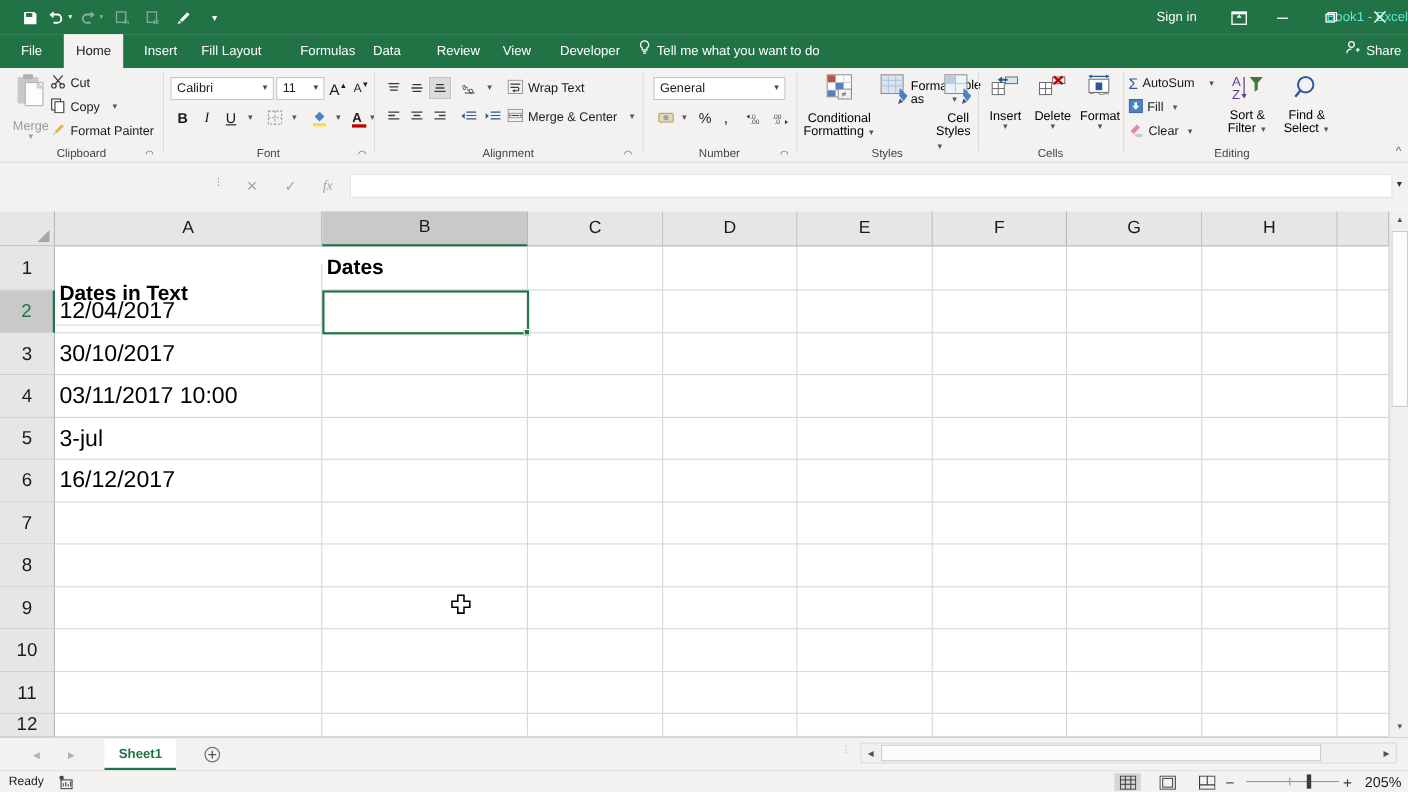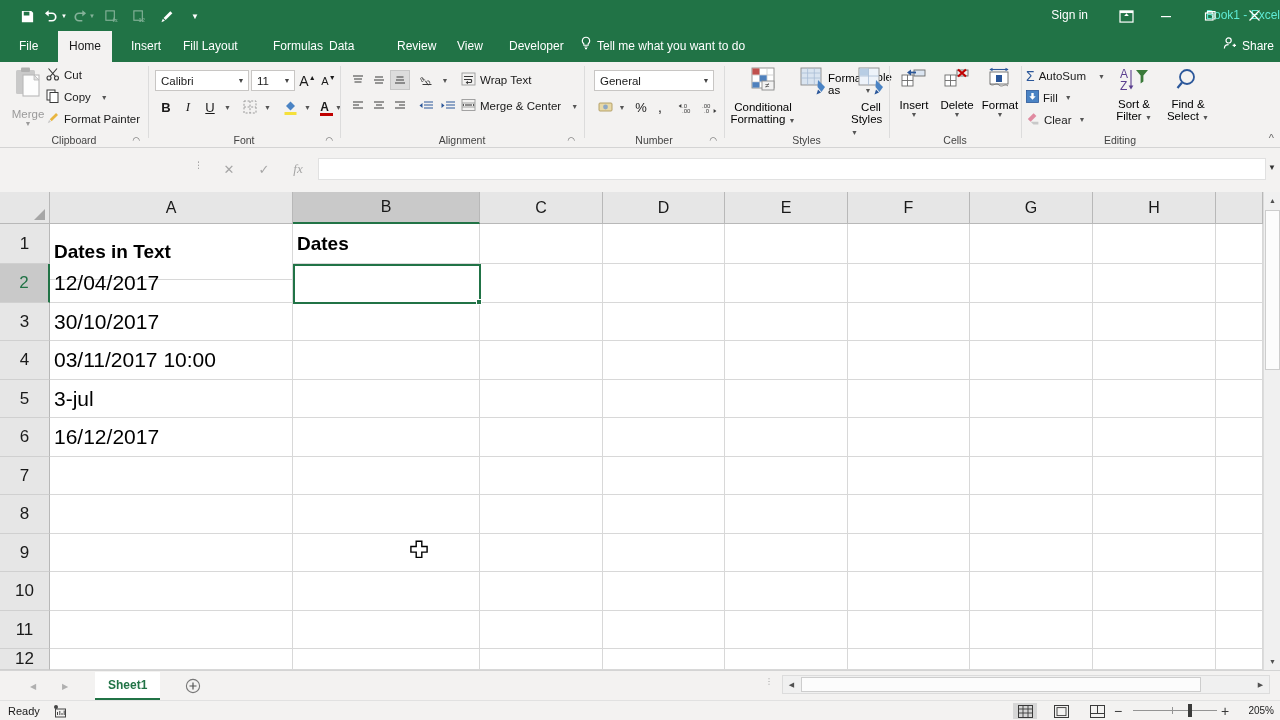--- a/index.html
+++ b/index.html
@@ -257,21 +257,21 @@
     position: absolute; left: 1133px; top: 9px; width: 84px; height: 1px; background: #949494;
   }
   .zoomtick {
     position: absolute; left: 1172px; top: 6px; width: 1px; height: 7px; background: #949494;
   }
   .zoomthumb {
     position: absolute; left: 1188px; top: 3px; width: 4px; height: 13px; background: #3a3a3a;
   }
   .zoomval {
     position: absolute; right: 6px; top: 0; height: 20px; line-height: 20px;
-    font-size: 10px; color: #1a1a1a;
+    font-size: 13px; color: #1a1a1a;
   }
 
   
   .cursor { position: absolute; pointer-events: none; }
 </style>
 </head>
 <body>
 
 <div class="titlebar">
   <div class="qat">
@@ -342,21 +342,21 @@
       </svg>
   </div>
 </div>
 
 <div class="tabsrow">
   <div class="tab" style="left:8px;">File</div>
   <div class="tab active" style="left:58px;">Home</div>
   <div class="tab" style="left:120px;">Insert</div>
   <div class="tab" style="left:172px;">Fill Layout</div>
   <div class="tab" style="left:262px;">Formulas</div>
-  <div class="tab" style="left:318px;text-align:right;">Data</div>
+  <div class="tab" style="left:328px;text-align:right;">Data</div>
   <div class="tab" style="left:386px;">Review</div>
   <div class="tab" style="left:446px;">View</div>
   <div class="tab" style="left:498px;">Developer</div>
   <div class="tellme" style="left:580px;">
     <span>
       <svg width="12" height="14" viewBox="0 0 12 14">
           <path fill="none" stroke="#fff" stroke-width="1.1" d="M6 1.2a3.6 3.6 0 0 0-2.2 6.5v1.6h4.4V7.7A3.6 3.6 0 0 0 6 1.2z"></path>
           <path stroke="#fff" stroke-width="1.1" d="M4.4 11h3.2M5 12.6h2"></path>
         </svg>
     </span>
@@ -880,21 +880,21 @@
       <div class="cell" style="left: 293px; top: 457px; width: 187px; height: 21px;"></div>
       <div class="cell" style="left: 480px; top: 457px; width: 123px; height: 21px;"></div>
       <div class="cell" style="left: 603px; top: 457px; width: 122px; height: 21px;"></div>
       <div class="cell" style="left: 725px; top: 457px; width: 123px; height: 21px;"></div>
       <div class="cell" style="left: 848px; top: 457px; width: 122px; height: 21px;"></div>
       <div class="cell" style="left: 970px; top: 457px; width: 123px; height: 21px;"></div>
       <div class="cell" style="left: 1093px; top: 457px; width: 123px; height: 21px;"></div>
       <div class="cell" style="left: 1216px; top: 457px; width: 47px; height: 21px;"></div>
     </div>
 
-  <div class="cell hdrtext" style="left:50px;  top:32px; width:243px; height:56px;">Dates in Text</div>
+  <div class="cell hdrtext" style="left:50px;  top:48px; width:243px; height:56px;">Dates in Text</div>
   <div class="cell hdrtext" style="left:293px; top:32px; width:187px; height:40px;">Dates</div>
   <div class="cell" style="left:50px;  top:72px;  width:243px; height:39px;">12/04/2017</div>
   <div class="cell" style="left:50px;  top:111px; width:243px; height:38px;">30/10/2017</div>
   <div class="cell" style="left:50px;  top:149px; width:243px; height:39px;">03/11/2017 10:00</div>
   <div class="cell" style="left:50px;  top:188px; width:243px; height:38px;">3-jul</div>
   <div class="cell" style="left:50px;  top:226px; width:243px; height:39px;">16/12/2017</div>
 
   <div class="selbox" style="left:293px; top:72px; width:188px; height:40px;"></div>
   <div class="fillhandle" style="left:476px; top:107px;"></div>
 

